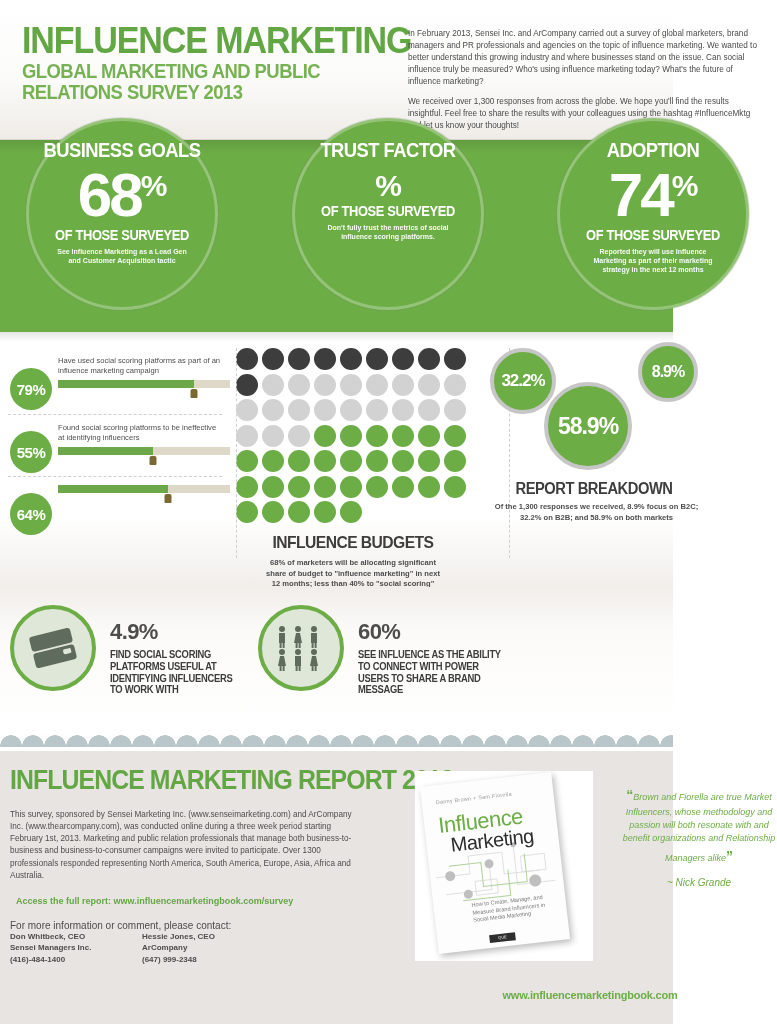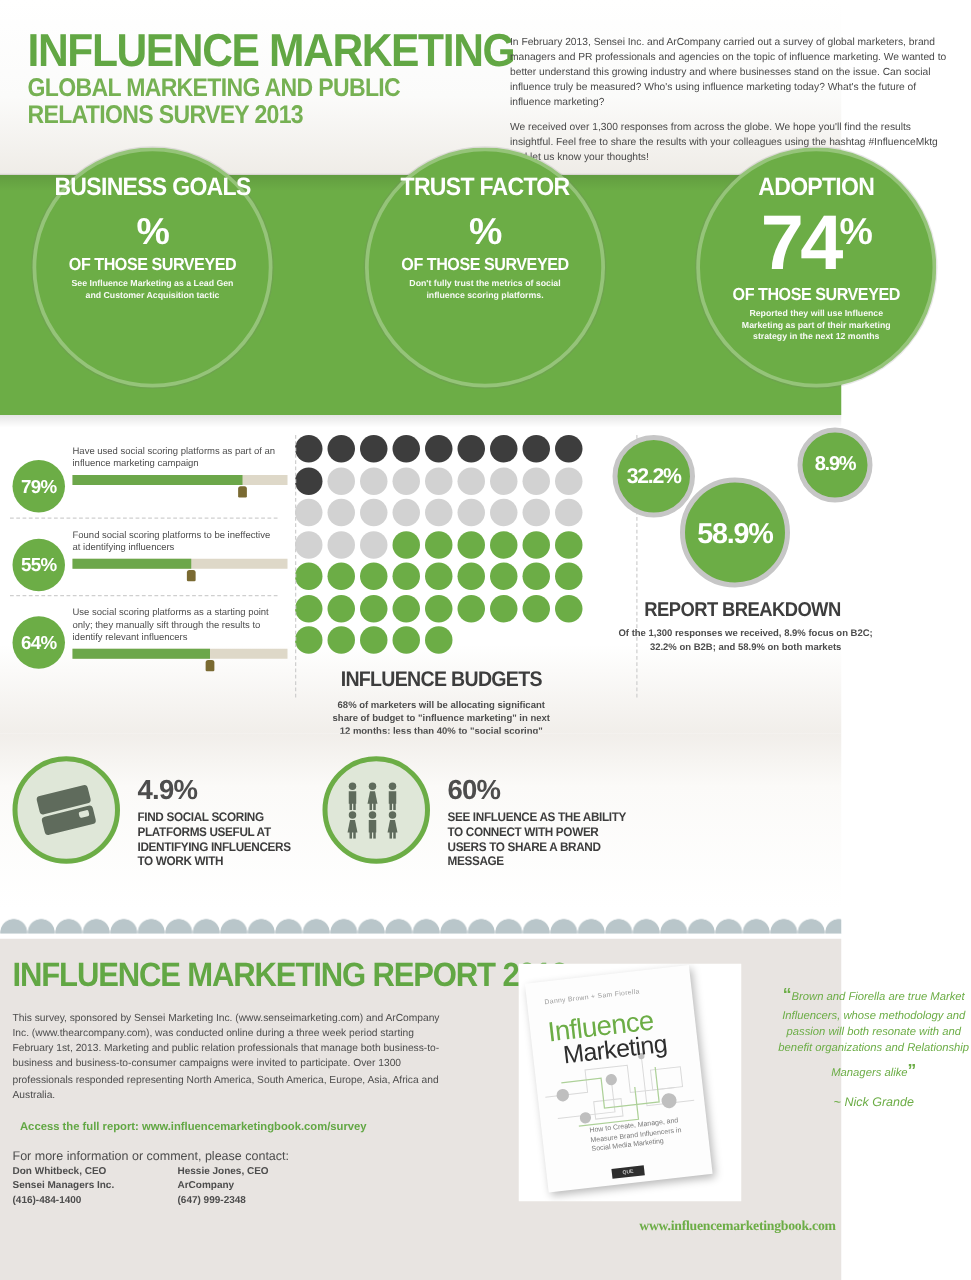--- a/index.html
+++ b/index.html
@@ -250,22 +250,22 @@
 
   .quote {
     position: absolute; left: 204px; top: 14px; width: 160px;
     font-size: 9px; line-height: 1.48; color: #6cad46; font-style: italic;
     text-align: center; font-weight: 400;
   }
   .quote .qm { font-size: 14px; font-weight: 700; font-style: normal; }
   .quote .author { display: block; margin-top: 10px; font-size: 10px; }
 
   .ft-url {
-    position: absolute; left: 415px; top: 224px; width: 350px; text-align: center;
-    font-size: 11px; font-weight: 700; color: #6cad46; letter-spacing: -0.2px; font-family: Liberation Serif, serif;
+    position: absolute; left: 415px; top: 238px; width: 350px; text-align: center;
+    font-size: 11px; font-weight: 700; color: #6cad46; letter-spacing: -0.2px;
   }
 </style>
 </head>
 <body>
 
 <div class="page">
 
   <div class="header">
     <div class="hdr-left">
       <div class="hdr-title">INFLUENCE MARKETING</div>
@@ -280,20 +280,21 @@
     </div>
   </div>
 
   <div class="band">
     <div class="band-top-shade"></div>
     <div class="band-wrap">
 
       <div class="bubble b1">
         <div class="cap">BUSINESS GOALS</div>
         <div class="big">
+          <span>68</span>
           <span class="pct">%</span>
         </div>
         <div class="of">OF THOSE SURVEYED</div>
         <div class="note">See Influence Marketing as a Lead Gen and Customer Acquisition tactic</div>
       </div>
 
       <div class="bubble b2">
         <div class="cap">TRUST FACTOR</div>
         <div class="big">
           <span class="pct">%</span>
@@ -331,21 +332,20 @@
       <div class="barrow">
         <div class="bubble-sm">55%</div>
         <div class="barlabel">Found social scoring platforms to be ineffective at identifying influencers</div>
         <div class="track">
           <div class="fill" id="fill1" style="width: 55%;"></div>
           <div class="marker" id="mk1" style="left: 55%;"></div>
         </div>
       </div>
       <div class="barrow">
         <div class="bubble-sm">64%</div>
-        <div class="barlabel">Use social scoring platforms as a starting point only; they manually sift through the results to identify relevant influencers</div>
         <div class="track">
           <div class="fill" id="fill2" style="width: 64%;"></div>
           <div class="marker" id="mk2" style="left: 64%;"></div>
         </div>
       </div>
     </div>
 
     <div class="dots">
       <div class="grid" id="dot-grid"><div class="drow">
             <div class="dot dark"></div>

